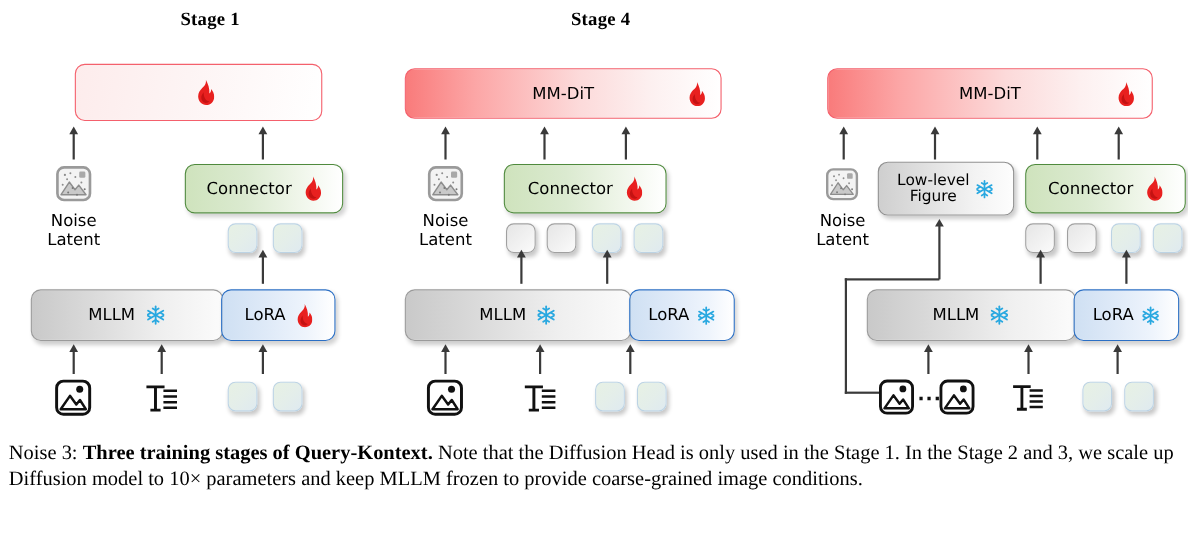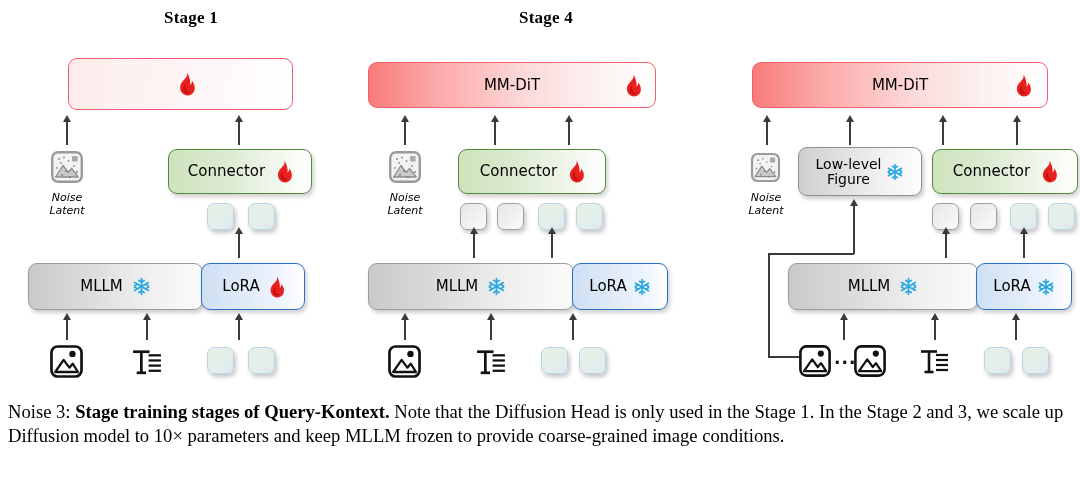--- a/index.html
+++ b/index.html
@@ -69,21 +69,21 @@
     content:"";position:absolute;top:-5px;left:-3px;
     border-left:4px solid transparent;border-right:4px solid transparent;
     border-bottom:7px solid #3a3a3a;
   }
   .wire{position:absolute;background:#3a3a3a;}
 
   
   .icon{position:absolute;line-height:0;}
   .noise-cap{
     position:absolute;text-align:center;font-family:"DejaVu Sans",sans-serif;
-    font-size:11px;line-height:1.18;white-space:nowrap;font-style:italic;
+    font-size:15px;line-height:1.18;white-space:nowrap;
   }
   .ellipsis{
     position:absolute;font-family:"DejaVu Sans",sans-serif;font-size:17px;
     font-weight:bold;color:#111;letter-spacing:1px;
   }
 
   
   #caption{
     position:absolute;left:8px;top:400px;width:1064px;
     font-family:"Liberation Serif",serif;font-size:18.6px;line-height:1.30;
@@ -494,16 +494,16 @@
           <line x1="19" y1="21" x2="31" y2="21"></line>
             <line x1="19" y1="26" x2="31" y2="26"></line>
         </g>
       </svg>
     </div>
     <div class="tok tok-green" style="left:274px;top:347px;"></div>
     <div class="tok tok-green" style="left:312px;top:347px;"></div>
   </div>
 
   <div id="caption">
-    <span>Noise 3: </span><b>Stage training stages of Query-Kontext.</b><span> Note that the Diffusion Head is only used in the Stage 1. In the Stage 2 and 3, we scale up Diffusion model to 10× parameters and keep MLLM frozen to provide coarse-grained image conditions.</span>
+    <span>Noise 3: </span><b>Three training stages of Query-Kontext.</b><span> Note that the Diffusion Head is only used in the Stage 1. In the Stage 2 and 3, we scale up Diffusion model to 10× parameters and keep MLLM frozen to provide coarse-grained image conditions.</span>
   </div>
 
 </div>
 
 </body></html>

